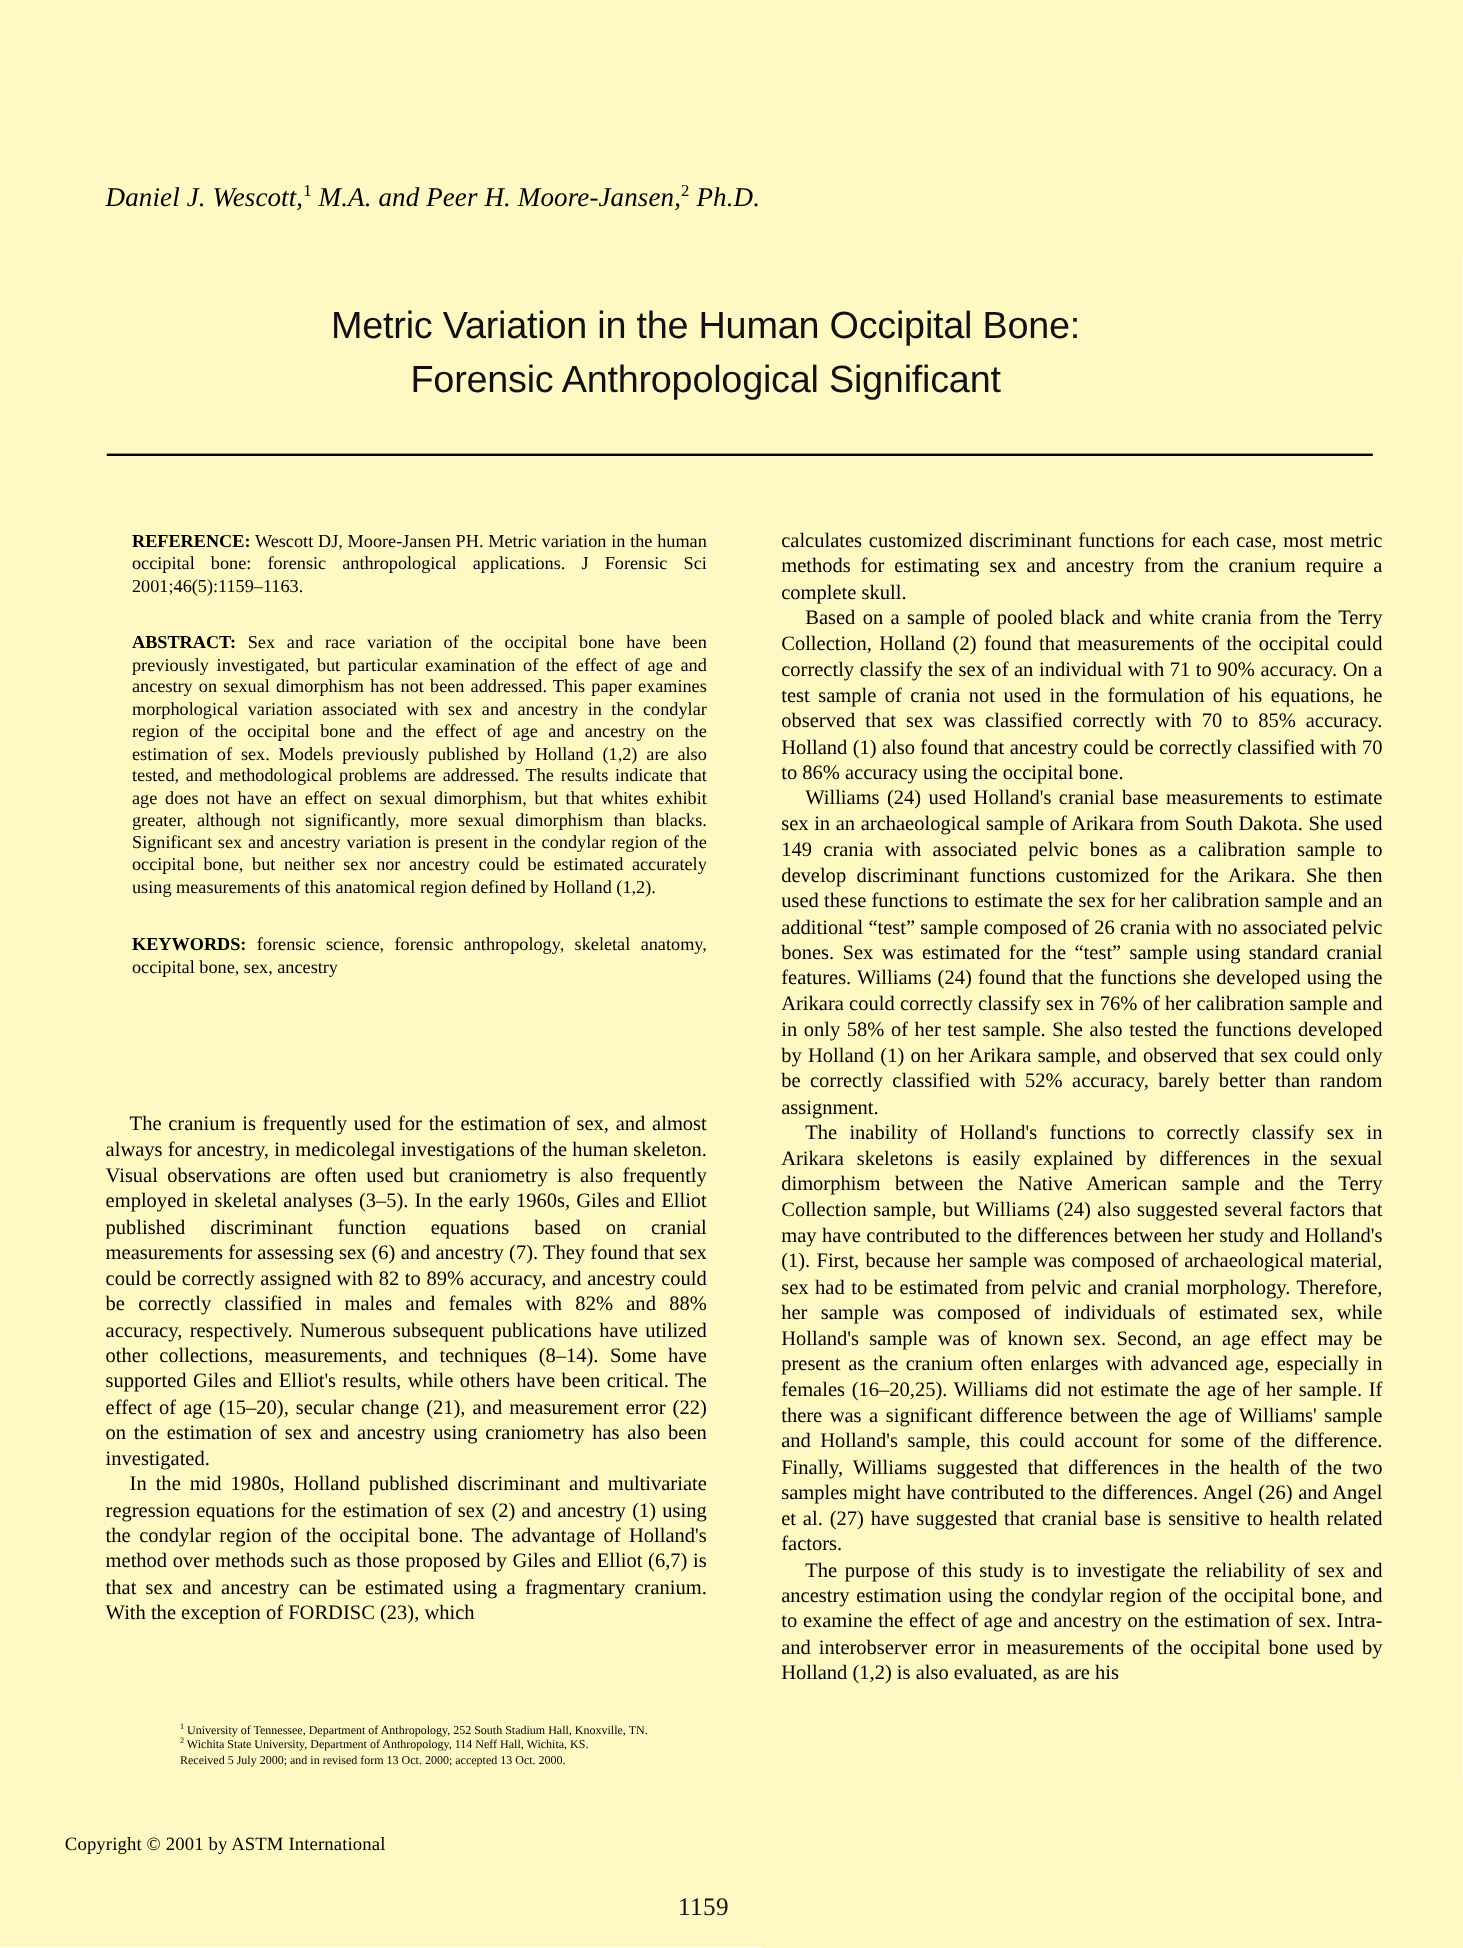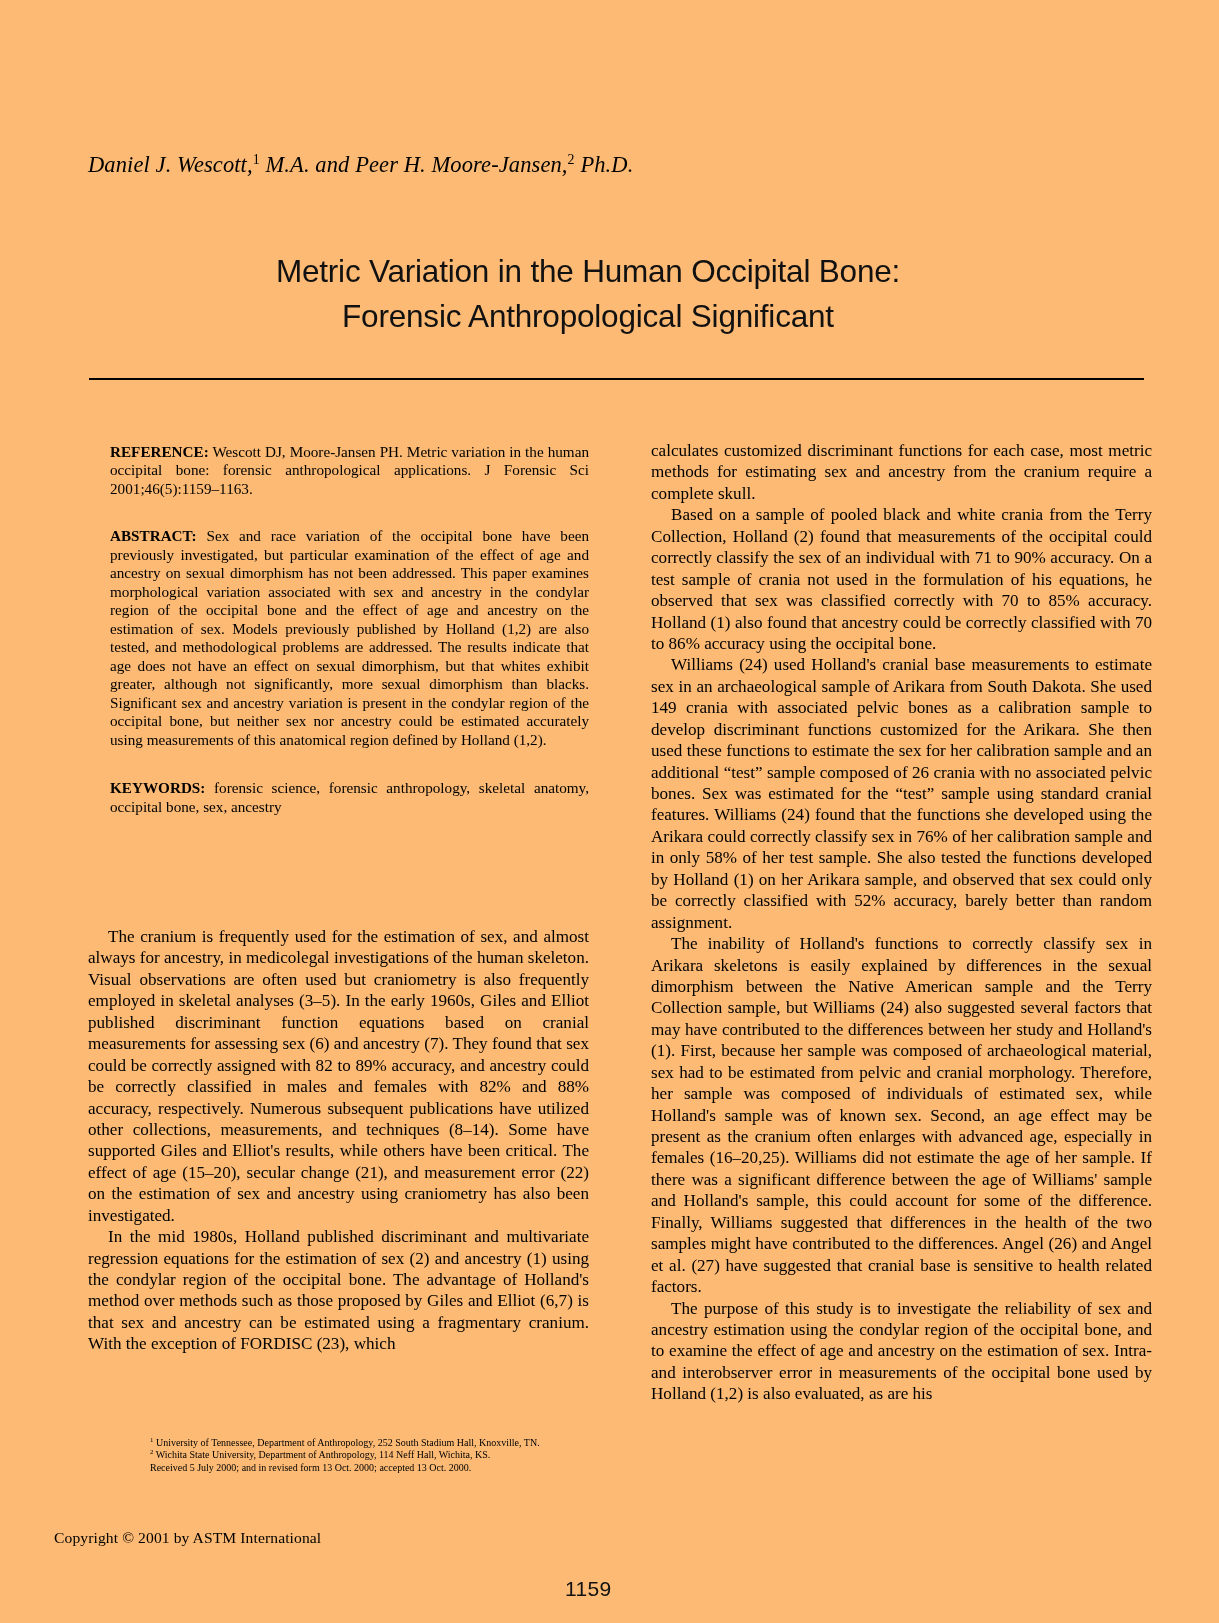--- a/index.html
+++ b/index.html
@@ -4,21 +4,21 @@
 <style>
   html, body {
     margin: 0;
     padding: 0;
     background: #ffffff;
   }
   .page {
     position: relative;
     width: 1219px;
     height: 1623px;
-    background: #fdba74;
+    background: #fef9c3;
     margin: 0 auto;
     overflow: hidden;
     font-family: "Liberation Serif", "DejaVu Serif", serif;
     color: #000000;
   }
 
   
   .authors {
     position: absolute;
     left: 88px;
@@ -122,21 +122,21 @@
     position: absolute;
     left: 54px;
     top: 1529px;
     font-size: 15.6px;
     letter-spacing: 0.1px;
   }
   .pagenum {
     position: absolute;
     left: 565px;
     top: 1577px;
-    font-family: Liberation Sans, sans-serif;
+    font-family: Liberation Serif, serif;
     font-size: 21px;
     letter-spacing: 0.3px;
     color: #111;
   }
 </style>
 </head>
 <body>
 
 <div class="page">
 

